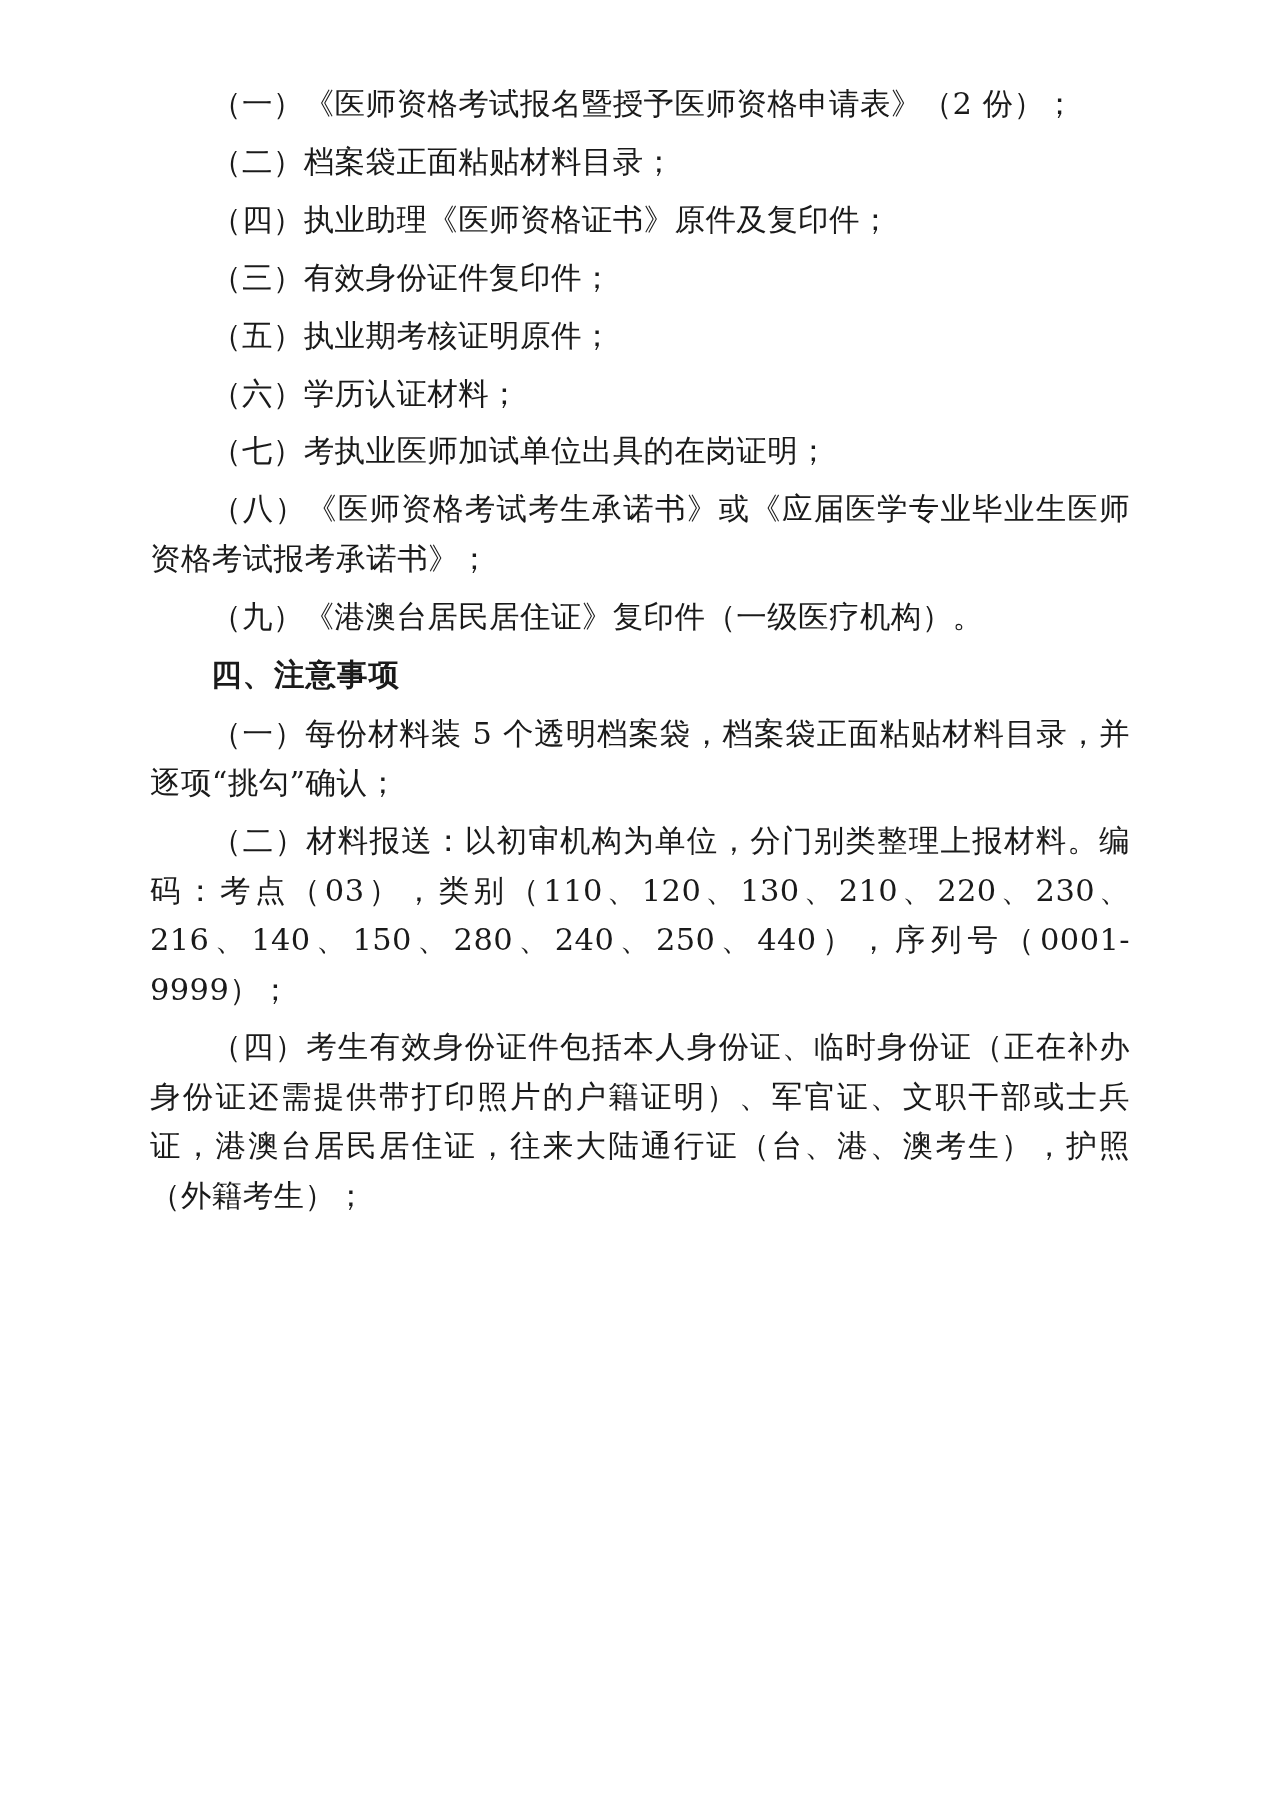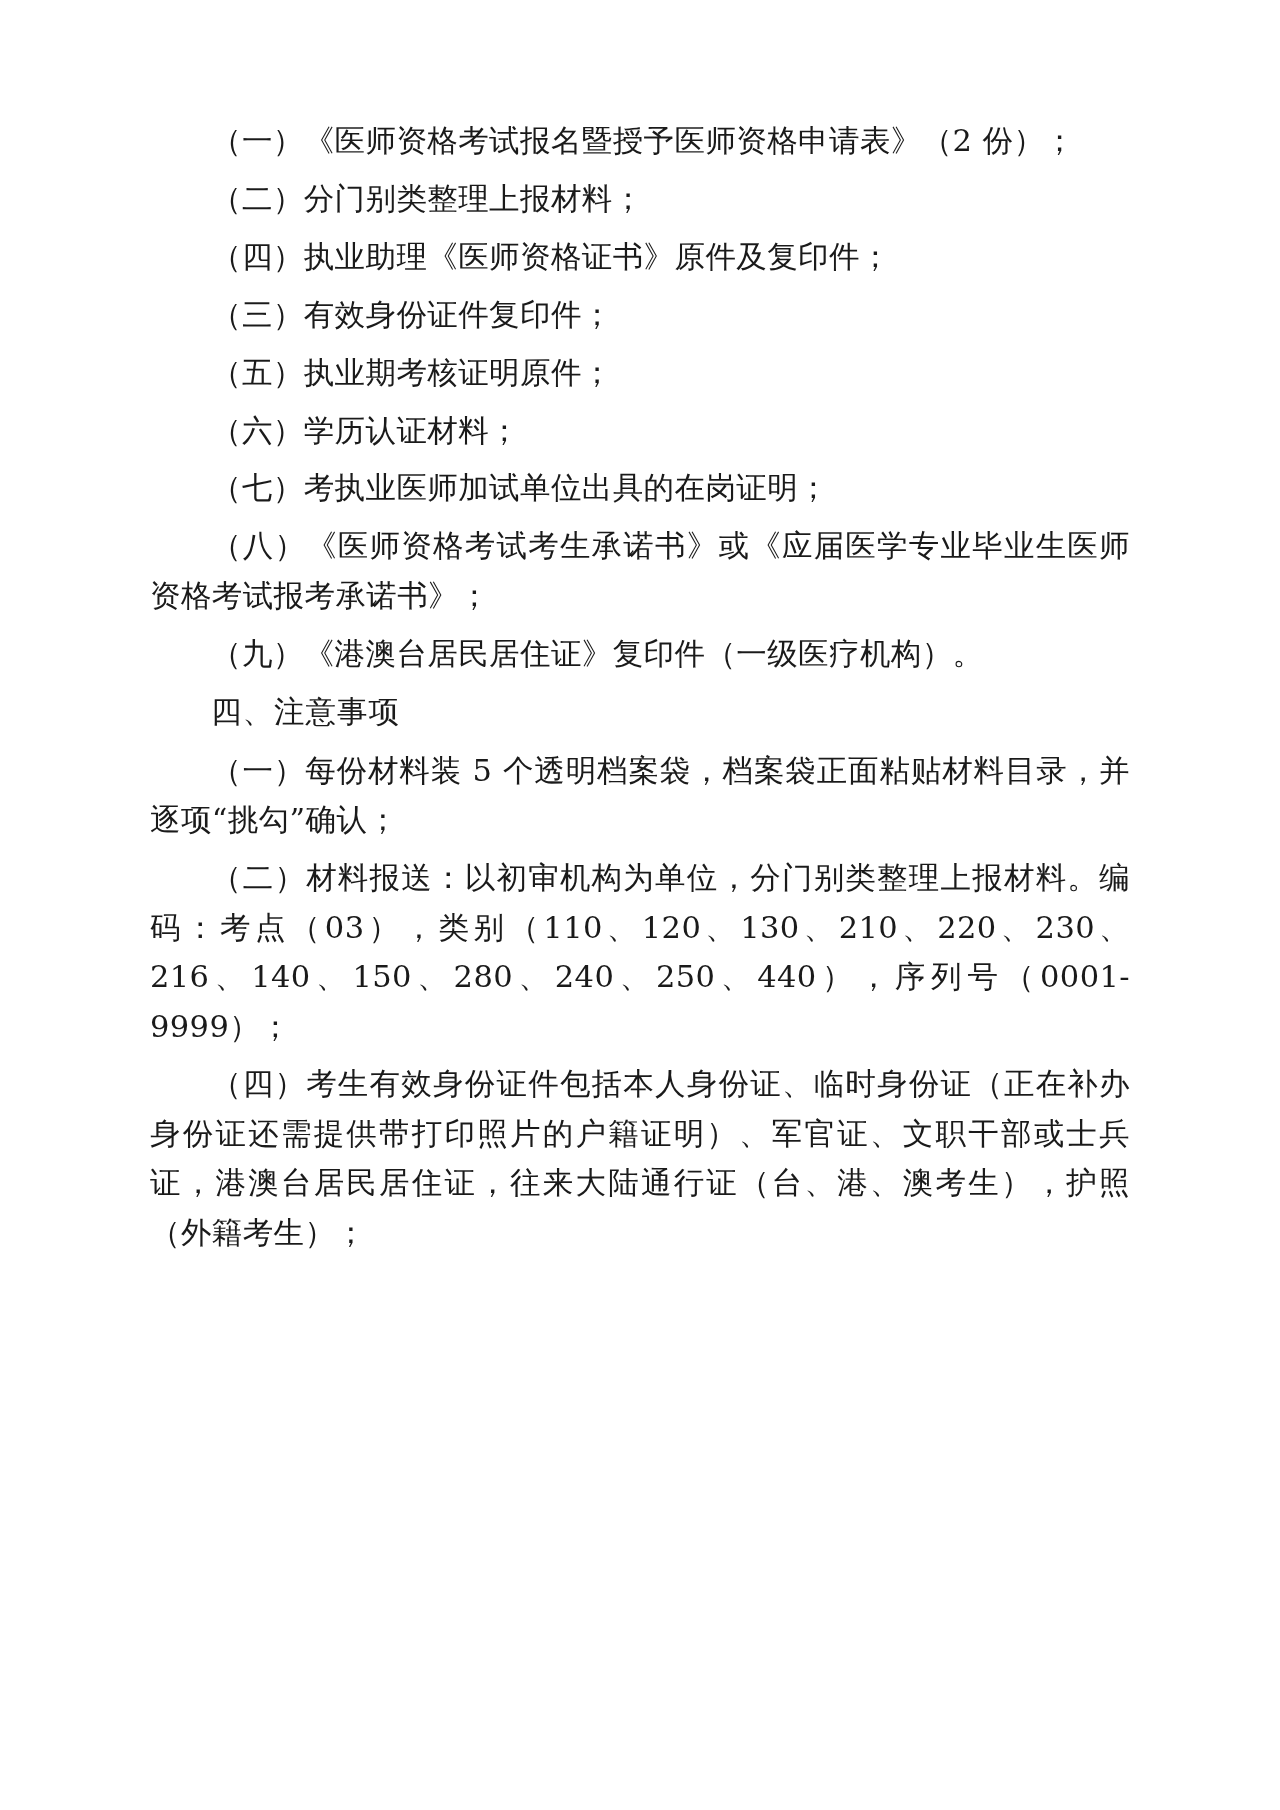--- a/index.html
+++ b/index.html
@@ -11,52 +11,52 @@
     width: 1280px;
     height: 1810px;
     font-family: "DejaVu Serif", "Liberation Serif", serif;
     color: #1a1a1a;
   }
   .page {
     position: relative;
     width: 1280px;
     height: 1810px;
     box-sizing: border-box;
-    padding: 116px 150px 120px 150px;
+    padding: 79px 150px 120px 150px;
     background: #ffffff;
   }
   .doc-body {
     font-size: 30.5px;
     line-height: 1.62;
     letter-spacing: 0.4px;
     text-align: justify;
     text-justify: inter-ideograph;
   }
   p.para {
     margin: 0 0 8.5px 0;
     text-indent: 2em;
   }
   h2.section-heading {
     margin: 0 0 10px 0;
     text-indent: 2em;
     font-size: 30.5px;
-    font-weight: normal;
+    font-weight: bold;
     font-family: "DejaVu Sans", "Liberation Sans", sans-serif;
     letter-spacing: 1px;
     line-height: 1.62;
   }
 </style>
 </head>
 <body>
 
 <div class="page">
   <div class="doc-body">
 
     <p class="para">（一）《医师资格考试报名暨授予医师资格申请表》（2 份）；</p>
-    <p class="para">（二）分门别类整理上报材料；</p>
+    <p class="para">（二）档案袋正面粘贴材料目录；</p>
     <p class="para">（四）执业助理《医师资格证书》原件及复印件；</p>
     <p class="para">（三）有效身份证件复印件；</p>
     <p class="para">（五）执业期考核证明原件；</p>
     <p class="para">（六）学历认证材料；</p>
     <p class="para">（七）考执业医师加试单位出具的在岗证明；</p>
     <p class="para">（八）《医师资格考试考生承诺书》或《应届医学专业毕业生医师资格考试报考承诺书》；</p>
     <p class="para">（九）《港澳台居民居住证》复印件（一级医疗机构）。</p>
 
     <h2 class="section-heading">四、注意事项</h2>
 

